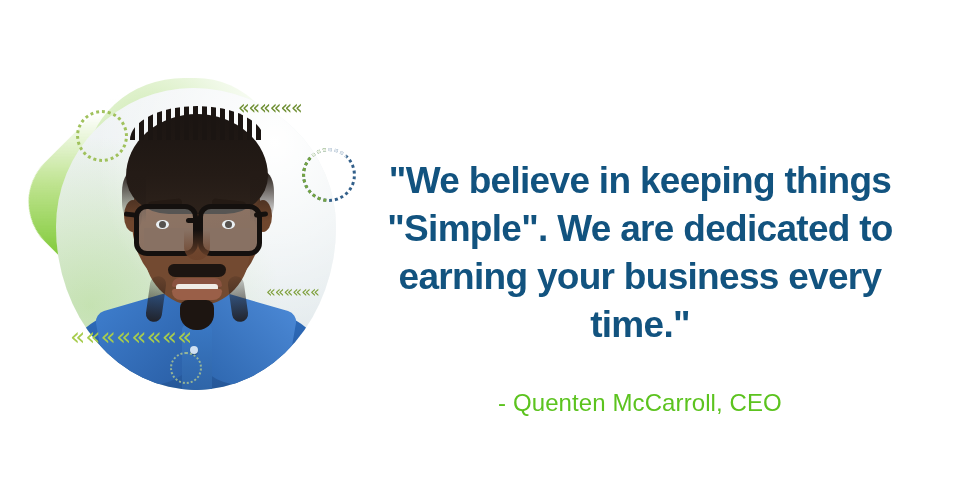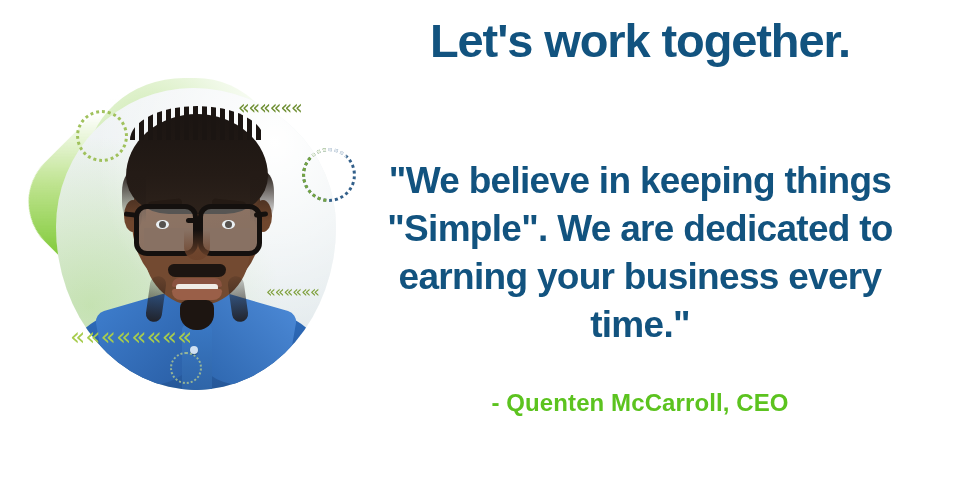--- a/index.html
+++ b/index.html
@@ -332,21 +332,21 @@
     line-height: 1.30;
     letter-spacing: -0.7px;
   }
 
   #attribution {
     position: absolute;
     left: 0;
     top: 389px;
     width: 600px;
     font-size: 24px;
-    font-weight: bold;
+    font-weight: normal;
     color: #5cc31f;
     letter-spacing: 0.1px;
   }
 </style>
 </head>
 <body>
 
 <div id="banner">
 
   <div id="visual">
@@ -403,18 +403,17 @@
     <div class="dotted-circle dc2-green"></div>
     <div class="dotted-circle dc2-fade"></div>
     <div class="dotted-circle dc3"></div>
 
     <div class="chevrons chev-top-left">««««««</div>
     <div class="chevrons chev-mid-right">««««««</div>
     <div class="chevrons chev-bottom">««««««««</div>
   </div>
 
   <div id="textblock">
-    <div id="headline">Let's work together.</div>
     <div id="quote">"We believe in keeping things "Simple". We are dedicated to earning your business every time."</div>
     <div id="attribution">- Quenten McCarroll, CEO</div>
   </div>
 
 </div>
 
 </body></html>

